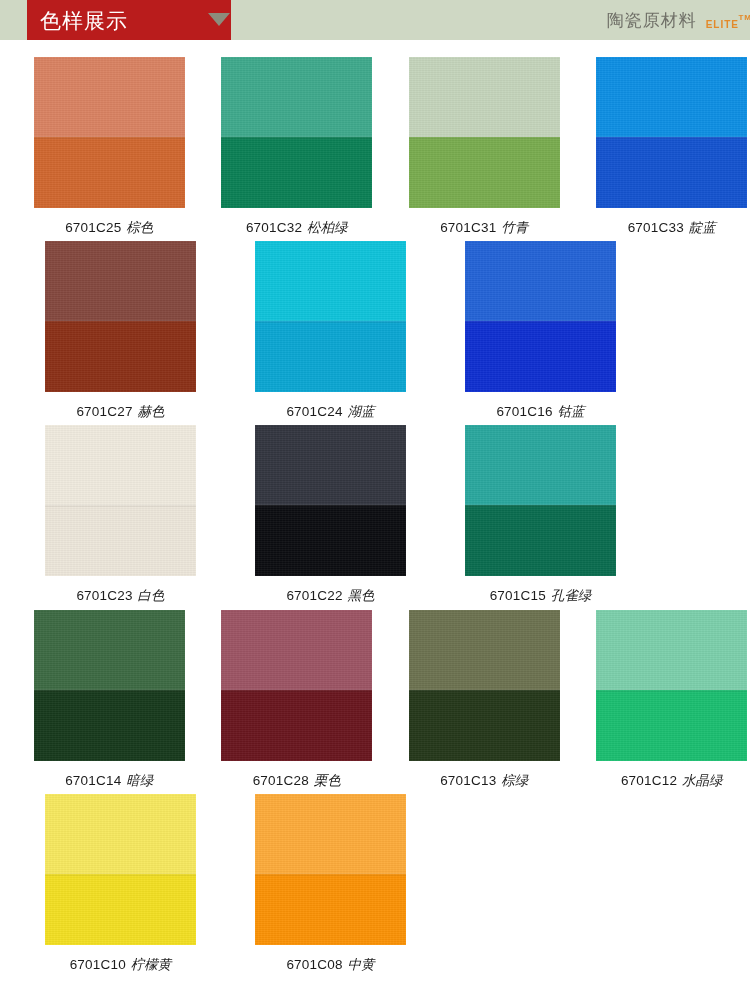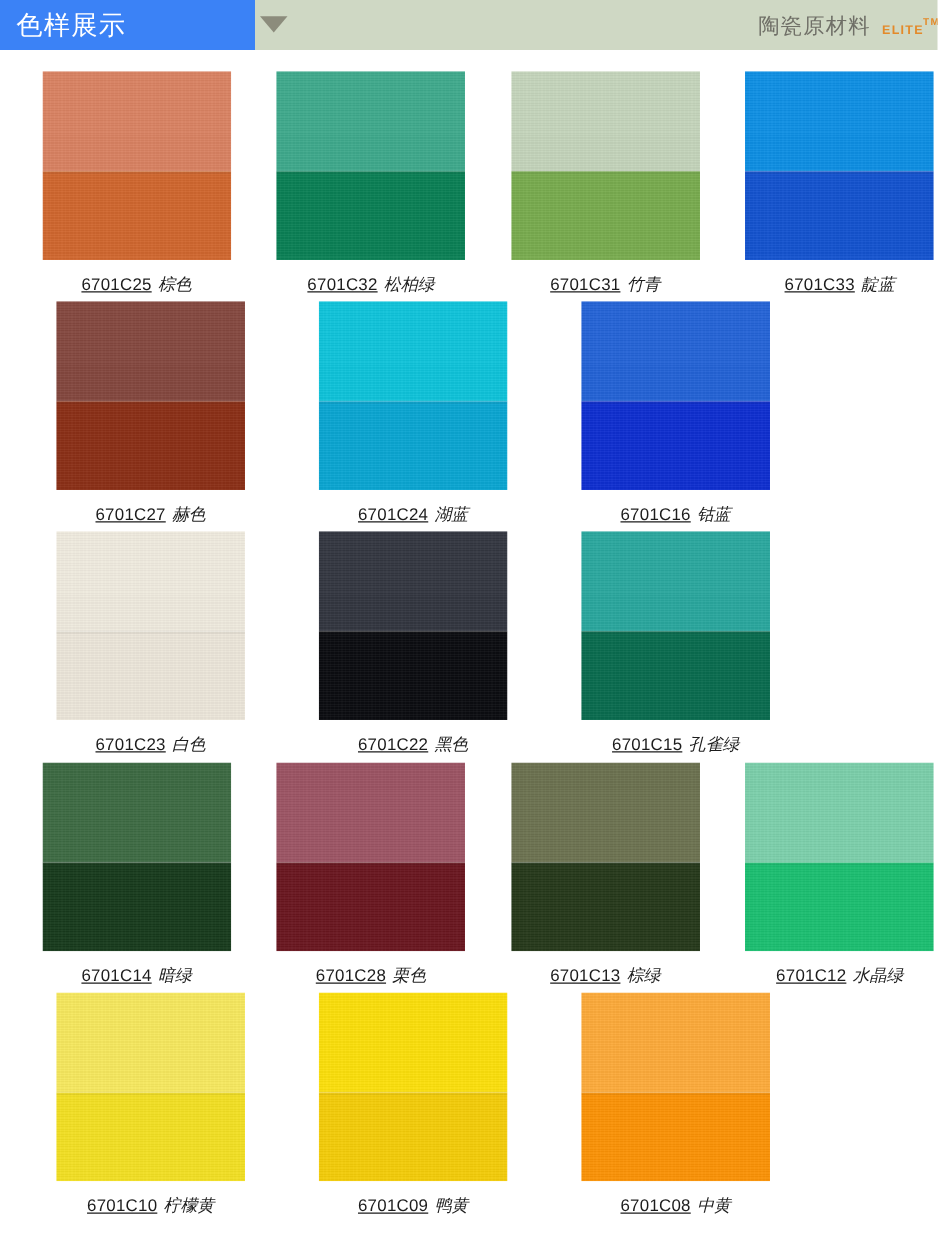--- a/index.html
+++ b/index.html
@@ -139,28 +139,28 @@
     pointer-events: none;
   }
   .label {
     margin-top: 12px;
     font-size: 13.5px;
     color: #1c1c1c;
     white-space: nowrap;
     line-height: 1.2;
     text-align: center;
   }
-  .label .code { letter-spacing: .2px; text-decoration: underline; }
+  .label .code { letter-spacing: .2px; }
   .label .name { margin-left: 5px; font-style: italic; }
 </style>
 </head>
 <body>
 
 <div class="header" style="background: rgb(207, 216, 196);">
-  <div class="header-title-bar" style="background: #3b82f6;">
+  <div class="header-title-bar" style="background: #b91c1c; margin-left: 27px;">
     <span class="header-title">色样展示</span>
   </div>
   <div class="header-caret"></div>
   <div class="header-right">
     <span class="header-subtitle">陶瓷原材料</span>
     <span class="brand">
       <span style="color: rgb(227, 138, 42);">ELITE</span>
       <span class="brand-tm" style="color: rgb(227, 138, 42);">TM</span>
     </span>
   </div>
@@ -341,31 +341,20 @@
         <div class="bottom" style="background-color: rgb(242, 223, 35);"></div>
         <div class="seam"></div>
         <div class="grain"></div>
       </div>
       <div class="label">
         <span class="code">6701C10</span><span class="name">柠檬黄</span>
       </div>
     </div>
     <div class="cell">
       <div class="swatch">
-        <div class="top" style="background-color: rgb(251, 223, 12);"></div>
-        <div class="bottom" style="background-color: rgb(243, 204, 9);"></div>
-        <div class="seam"></div>
-        <div class="grain"></div>
-      </div>
-      <div class="label">
-        <span class="code">6701C09</span><span class="name">鸭黄</span>
-      </div>
-    </div>
-    <div class="cell">
-      <div class="swatch">
         <div class="top" style="background-color: rgb(252, 171, 59);"></div>
         <div class="bottom" style="background-color: rgb(250, 146, 6);"></div>
         <div class="seam"></div>
         <div class="grain"></div>
       </div>
       <div class="label">
         <span class="code">6701C08</span><span class="name">中黄</span>
       </div>
     </div>
   </div>

